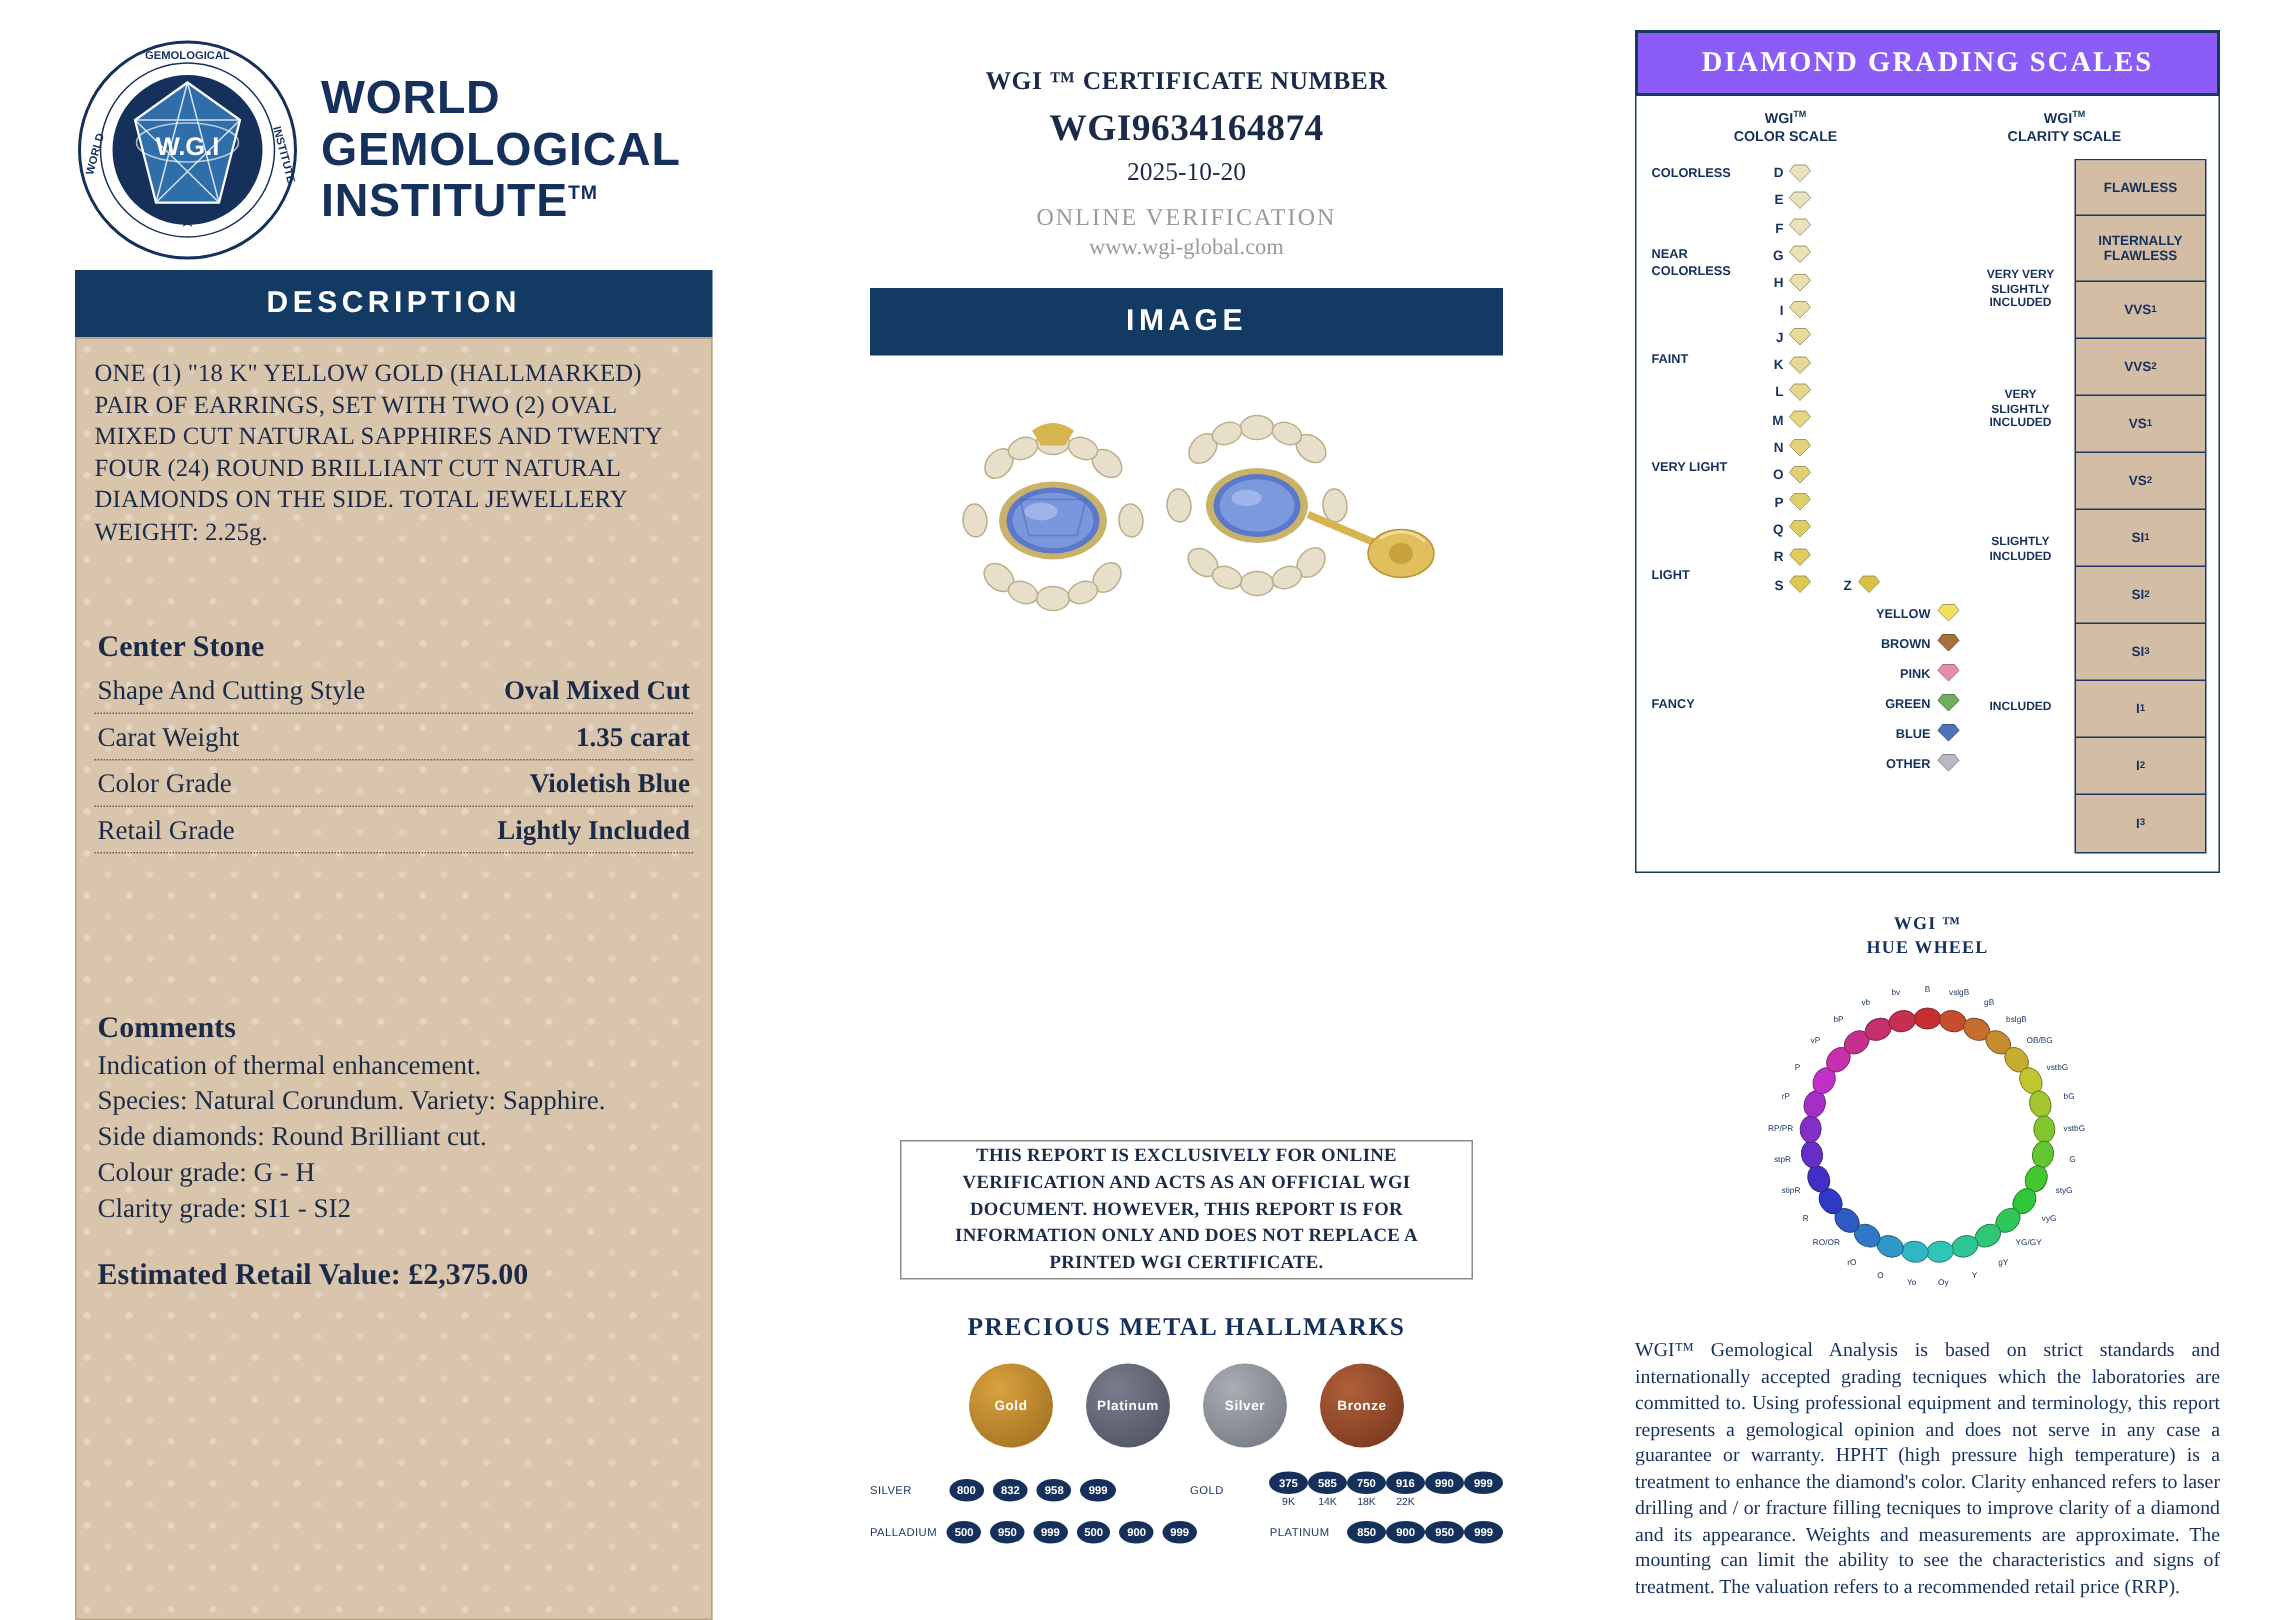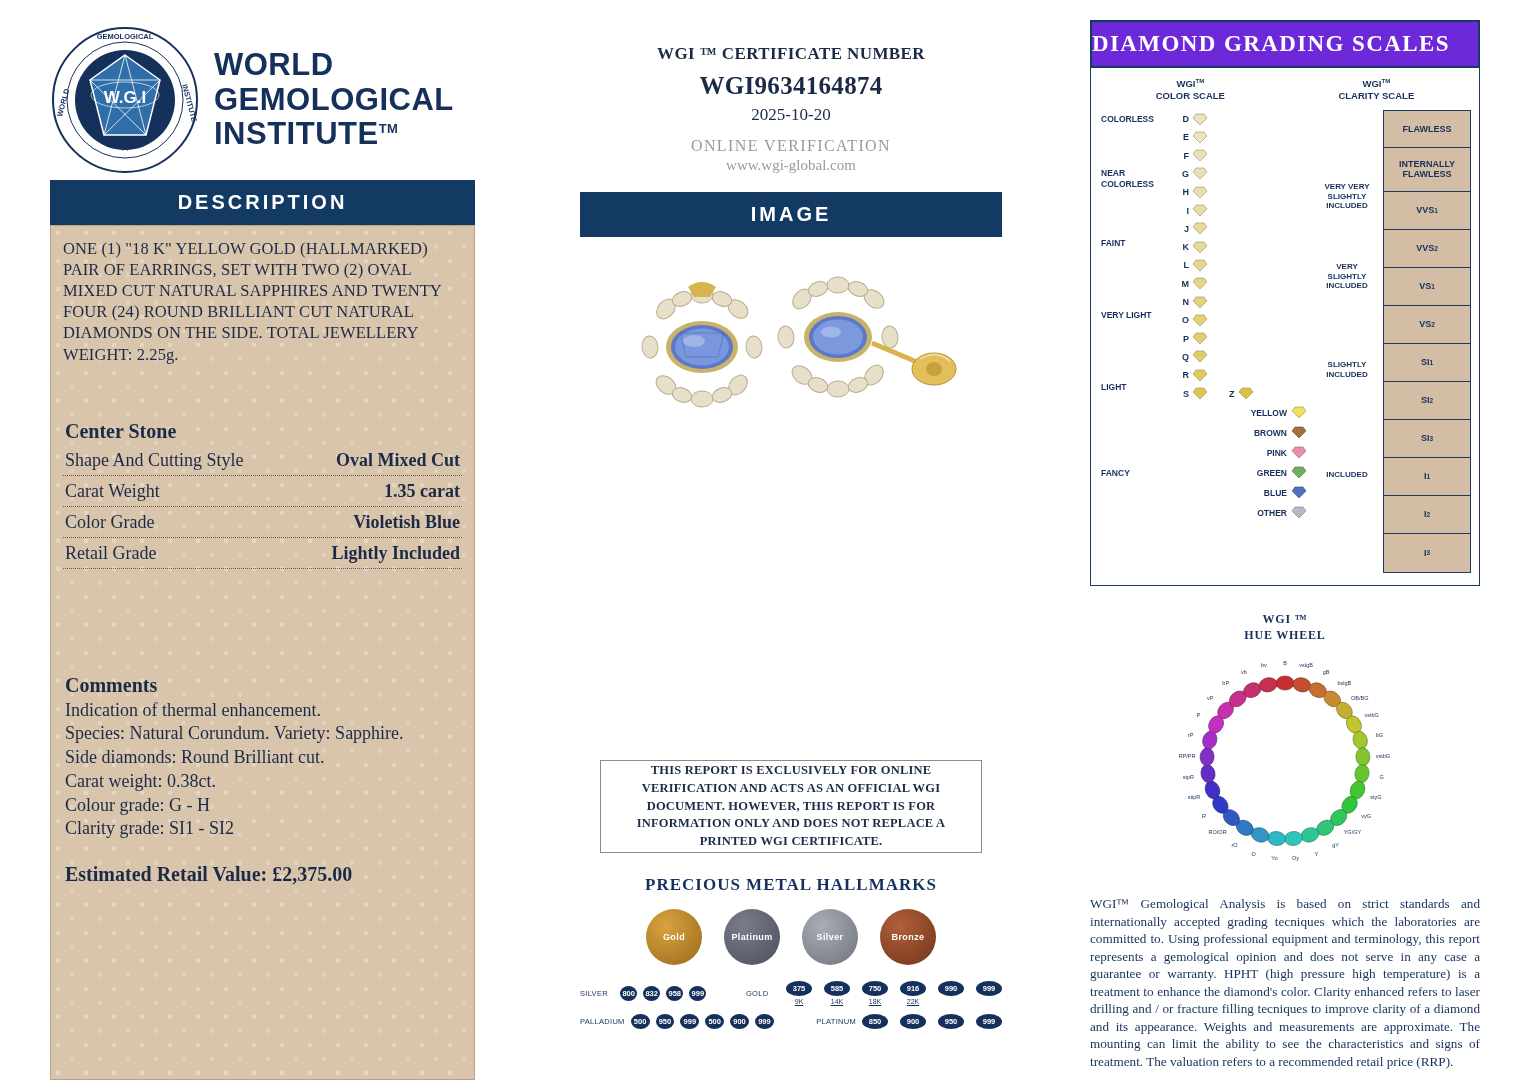--- a/index.html
+++ b/index.html
@@ -83,31 +83,31 @@
   .coin.bronze { background:radial-gradient(circle at 35% 30%, #b0603a, #72331a); }
 
   .hm-table { margin-top:16px; font-family:"Liberation Sans", sans-serif; font-size:8px; color:#16305c; }
   .hm-line { display:flex; align-items:center; gap:6px; margin-bottom:9px; }
   .hm-label { width:52px; text-align:left; font-size:7.5px; letter-spacing:.3px; }
   .pill {
     display:inline-flex; align-items:center; justify-content:center;
     background:#16305c; color:#fff; border-radius:50%;
     width:26px; height:15px; font-size:7.5px; font-weight:bold;
   }
-  .karat-row { display:flex; gap:12px;text-decoration:underline; }
+  .karat-row { display:flex; gap:0; }
   .karat-col { display:flex; flex-direction:column; align-items:center; }
   .karat-sub { font-size:7px; color:#16305c; margin-top:2px; }
   .hm-spacer { width:42px; }
 
   
   .col-right { position:absolute; left:1090px; top:20px; width:390px; }
   .band-right {
-    background:#6d28d9; color:#fff; 
+    background:#8b5cf6; color:#fff; text-align:center;
     font-family:"Liberation Serif", serif; font-weight:bold;
-    font-size:23px; letter-spacing:1.4px; padding:9px 0;
+    font-size:19px; letter-spacing:1.4px; padding:9px 0;
     border:2px solid #123a63;
   }
   .scales-box { border:1px solid #1b3a63; border-top:none; padding:10px 8px 12px 8px; }
   .scales-head { display:flex; justify-content:space-around; font-family:"Liberation Sans", sans-serif;
                  font-size:9.5px; font-weight:bold; color:#16305c; text-align:center; line-height:1.25; }
   .scales-head sup { font-size:6px; }
   .scales-body { display:flex; margin-top:8px; }
   .color-col { width:220px; position:relative; }
   .grade-rows { display:flex; }
   .grade-labels { width:78px; font-family:"Liberation Sans", sans-serif; font-size:8.5px; font-weight:bold; color:#16305c; position:relative; }
@@ -195,21 +195,20 @@
         <span class="k">Retail Grade</span>
         <span class="v">Lightly Included</span>
       </div>
 
       <div class="block-gap-2"></div>
 
       <div class="sec-title">Comments</div>
       <div class="comment-line">Indication of thermal enhancement.</div>
       <div class="comment-line">Species: Natural Corundum. Variety: Sapphire.</div>
       <div class="comment-line">Side diamonds: Round Brilliant cut.</div>
-      <div class="comment-line">Carat weight: 0.38ct.</div>
       <div class="comment-line">Colour grade: G - H</div>
       <div class="comment-line">Clarity grade: SI1 - SI2</div>
 
       <div class="retail">Estimated Retail Value: £2,375.00</div>
     </div>
   </div>
 
   <div class="col-mid">
     <div class="cert-label">WGI ™ CERTIFICATE NUMBER</div>
     <div class="cert-number">WGI9634164874</div>

